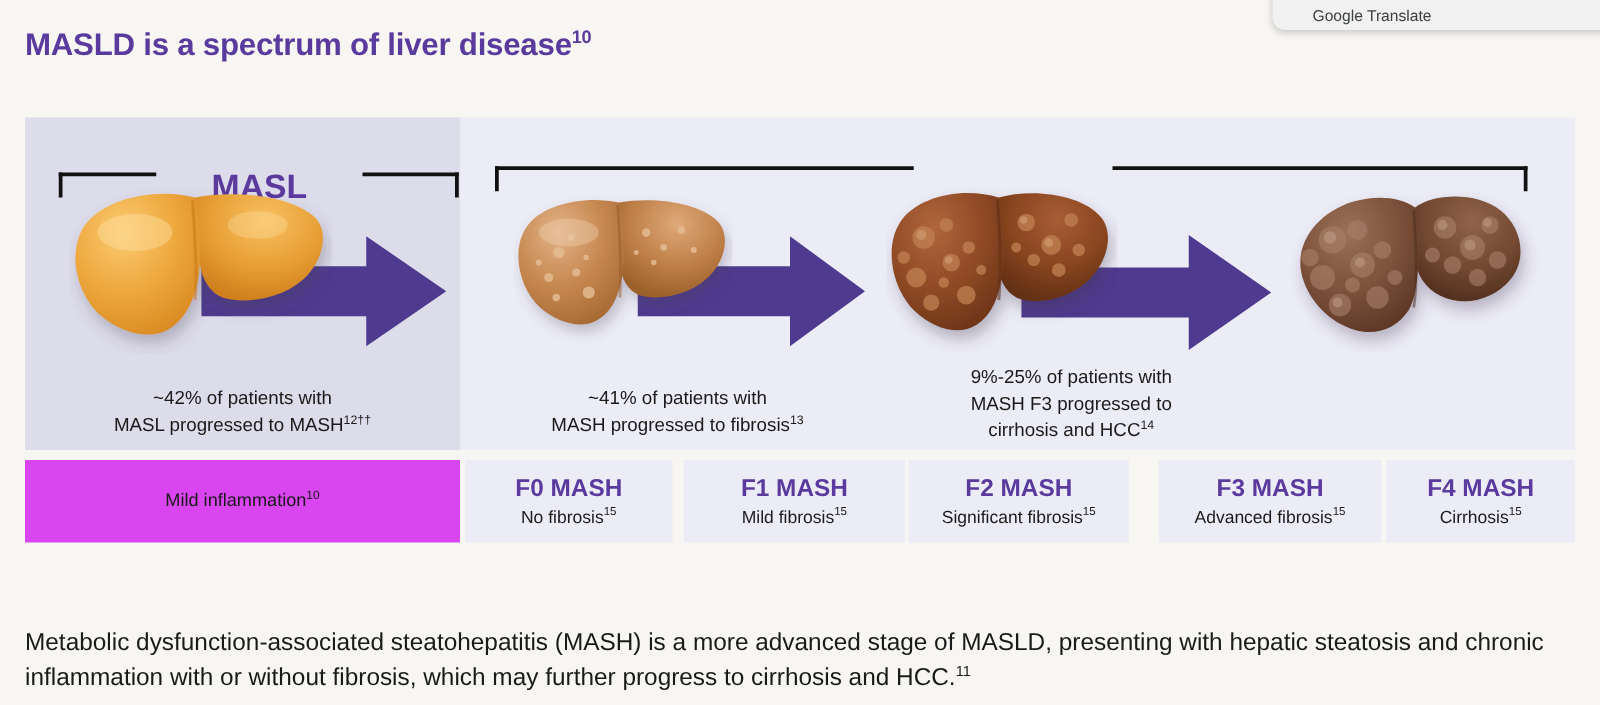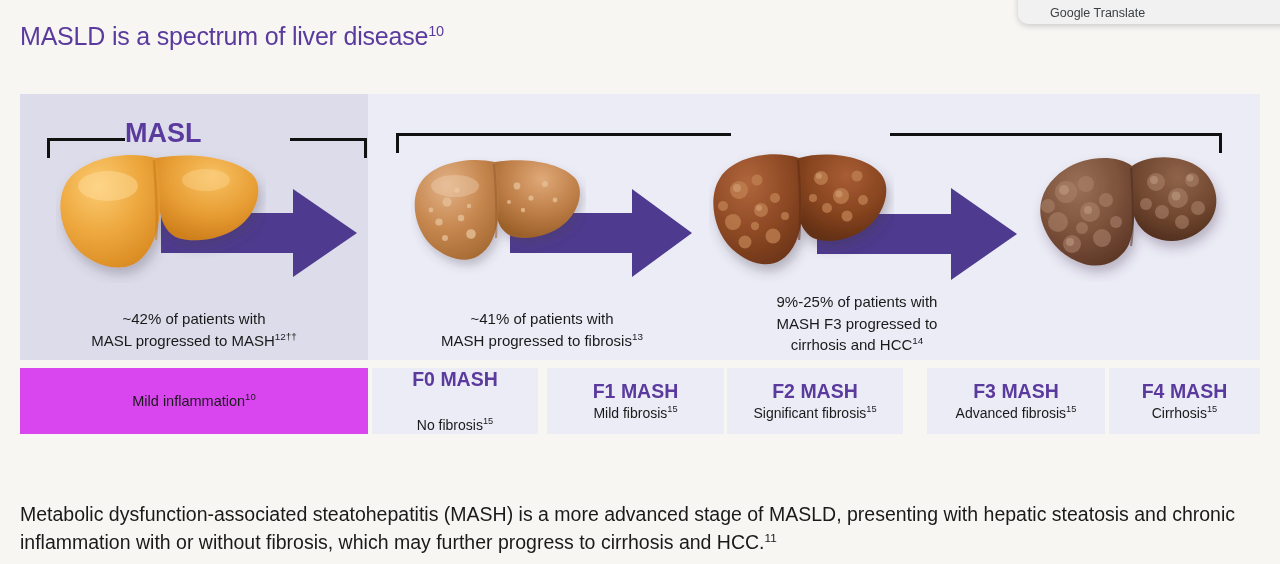--- a/index.html
+++ b/index.html
@@ -37,21 +37,21 @@
     font-family: "Liberation Sans", sans-serif;
     white-space: nowrap;
   }
 
   
   #page-title {
     position: absolute;
     left: 20px;
     top: 22px;
     font-size: 25px;
-    font-weight: normal;
+    font-weight: bold;
     color: #5b3a9e;
     letter-spacing: -0.2px;
     white-space: nowrap;
   }
   #page-title sup {
     font-size: 0.58em;
     vertical-align: super;
     line-height: 0;
   }
 
@@ -92,24 +92,24 @@
   }
   .bracket .btick {
     position: absolute;
     top: 26px;
     width: 3px;
     height: 20px;
     background: #111111;
   }
   .bracket .blabel {
     position: absolute;
-    top: 8px;
+    top: 24px;
     font-weight: bold;
     color: #5b3a9e;
-    text-align: left;
+    text-align: center;
     line-height: 1;
     white-space: nowrap;
   }
 
   #bracket-masl { left: 27px; top: 18px; width: 320px; }
   #bracket-masl .bline-l { left: 0px;   width: 78px; }
   #bracket-masl .bline-r { left: 243px; width: 77px; }
   #bracket-masl .btick-l { left: 0px; }
   #bracket-masl .btick-r { left: 317px; }
   #bracket-masl .blabel  { left: 78px; width: 165px; font-size: 27px; }
@@ -205,21 +205,21 @@
     color: #1a1a1a;
     white-space: nowrap;
   }
   .sb-sub sup, .sb-single sup {
     font-size: 0.66em;
     vertical-align: super;
     line-height: 0;
   }
 
   #sbox-0 { left: 0px;    width: 348px; }
-  #sbox-1 { left: 352px;  width: 166px; justify-content: space-between; }
+  #sbox-1 { left: 352px;  width: 166px; }
   #sbox-2 { left: 527px;  width: 177px; }
   #sbox-3 { left: 707px;  width: 176px; }
   #sbox-4 { left: 907px;  width: 178px; }
   #sbox-5 { left: 1089px; width: 151px; }
 
   
   #body-paragraph {
     position: absolute;
     left: 20px;
     top: 480px;

